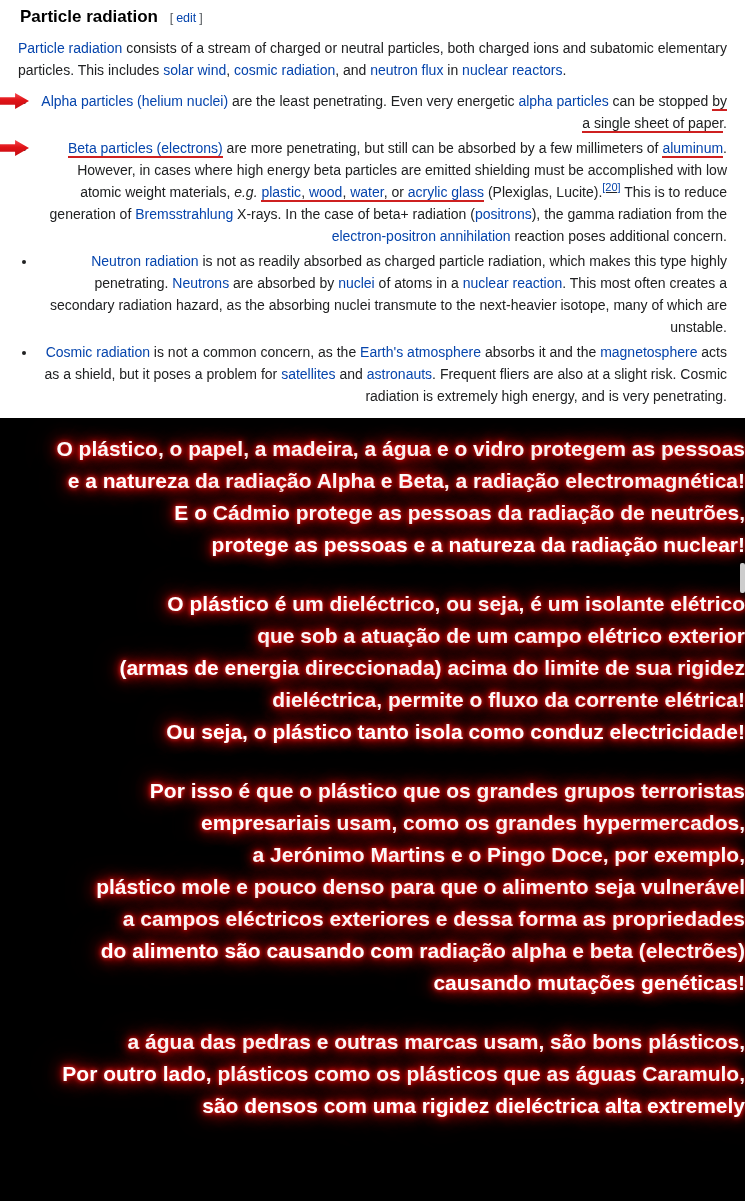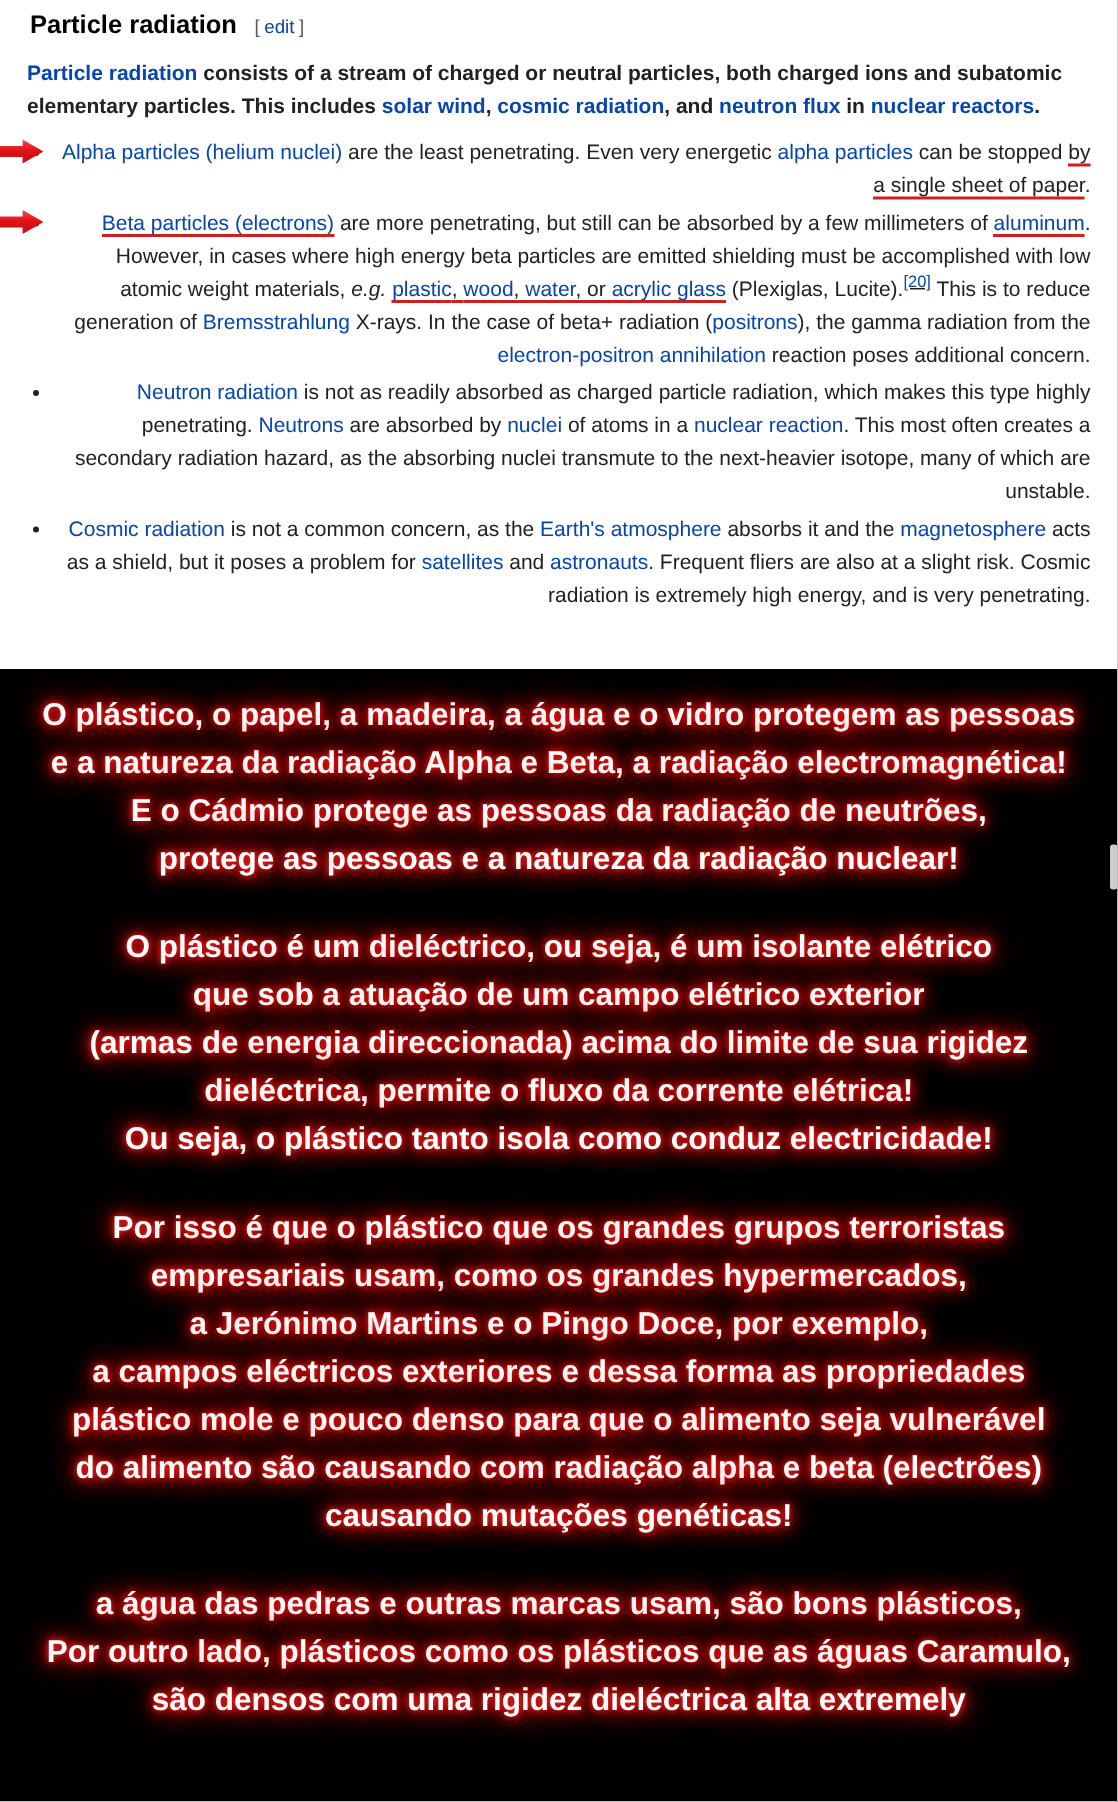--- a/index.html
+++ b/index.html
@@ -3,42 +3,41 @@
 <meta charset="utf-8">
 <style>
   html, body { margin: 0; padding: 0; background: #ffffff; }
   body { width: 745px; font-family: "Liberation Sans", sans-serif; }
 
   .page {
     width: 745px; height: 1201px;
     display: flex; flex-direction: column;
     overflow: hidden; position: relative;
     background: #ffffff;
-    gap: 28px;
   }
 
   
   .wiki {
     flex: 0 0 auto;
     padding: 6px 18px 8px 18px;
     color: #202122;
     font-size: 14px;
     line-height: 22px;
   }
   .wiki-title {
     font-size: 17px;
     font-weight: bold;
     color: #000000;
     margin: 0 0 8px 2px;
   }
   .editsection { font-size: 12.5px; font-weight: normal; margin-left: 7px; }
   .bracket { color: #54595d; }
   .editlink { color: #0645ad; margin: 0 3px; cursor: pointer; text-decoration: none; }
 
-  .intro { margin: 0 0 0 0; font-weight: bold; }
+  .intro { margin: 0 0 0 0; }
 
   ul.bullets {
     margin: 9px 0 0 0;
     padding-left: 19px;
     list-style: disc outside;
     text-align: right;
   }
   ul.bullets > li { margin-bottom: 3px; position: relative; }
 
   .lnk { color: #0645ad; text-decoration: none; cursor: pointer; }
@@ -55,21 +54,21 @@
   }
 
   
   .annotation {
     flex: 1 1 auto;
     background: #000000;
     text-align: center;
     padding-top: 15px;
     overflow: hidden;
   }
-  .ann-block { margin-bottom: 27px; }
+  .ann-block { margin-bottom: 27px; text-align: right; }
   .ann-line {
     color: #ffffff;
     font-size: 21px;
     font-weight: bold;
     line-height: 32px;
     white-space: nowrap;
     text-shadow:
       0 0 4px #ff2a2a,
       0 0 9px #f20000,
       0 0 16px #d60000,
@@ -117,22 +116,22 @@
         <div class="ann-line">O plástico é um dieléctrico, ou seja, é um isolante elétrico</div>
         <div class="ann-line">que sob a atuação de um campo elétrico exterior</div>
         <div class="ann-line">(armas de energia direccionada) acima do limite de sua rigidez</div>
         <div class="ann-line">dieléctrica, permite o fluxo da corrente elétrica!</div>
         <div class="ann-line">Ou seja, o plástico tanto isola como conduz electricidade!</div>
       </div>
       <div class="ann-block">
         <div class="ann-line">Por isso é que o plástico que os grandes grupos terroristas</div>
         <div class="ann-line">empresariais usam, como os grandes hypermercados,</div>
         <div class="ann-line">a Jerónimo Martins e o Pingo Doce, por exemplo,</div>
+        <div class="ann-line">plástico mole e pouco denso para que o alimento seja vulnerável</div>
         <div class="ann-line">a campos eléctricos exteriores e dessa forma as propriedades</div>
-        <div class="ann-line">plástico mole e pouco denso para que o alimento seja vulnerável</div>
         <div class="ann-line">do alimento são causando com radiação alpha e beta (electrões)</div>
         <div class="ann-line">causando mutações genéticas!</div>
       </div>
       <div class="ann-block">
         <div class="ann-line">a água das pedras e outras marcas usam, são bons plásticos,</div>
         <div class="ann-line">Por outro lado, plásticos como os plásticos que as águas Caramulo,</div>
         <div class="ann-line">são densos com uma rigidez dieléctrica alta extremely</div>
       </div>
     </section>
 

